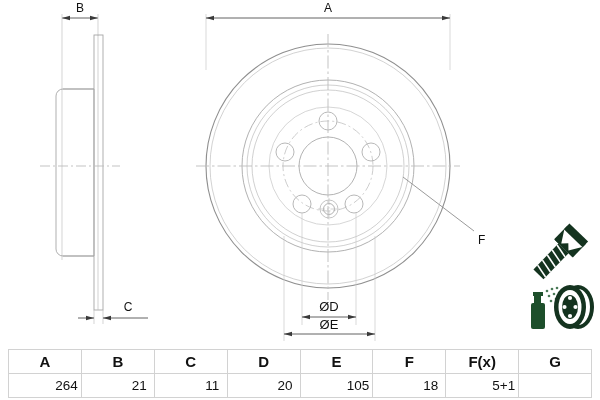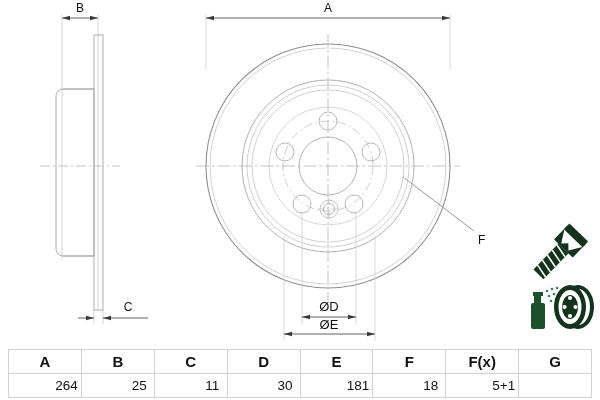--- a/index.html
+++ b/index.html
@@ -234,24 +234,24 @@
         <th>D</th>
         <th>E</th>
         <th>F</th>
         <th>F(x)</th>
         <th>G</th>
       </tr>
     </thead>
     <tbody>
       <tr>
         <td>264</td>
-        <td>25</td>
+        <td>21</td>
         <td>11</td>
-        <td>30</td>
-        <td>181</td>
+        <td>20</td>
+        <td>105</td>
         <td>18</td>
         <td>5+1</td>
         <td></td>
       </tr>
     </tbody>
   </table>
 
 </div>
 
 </body></html>

